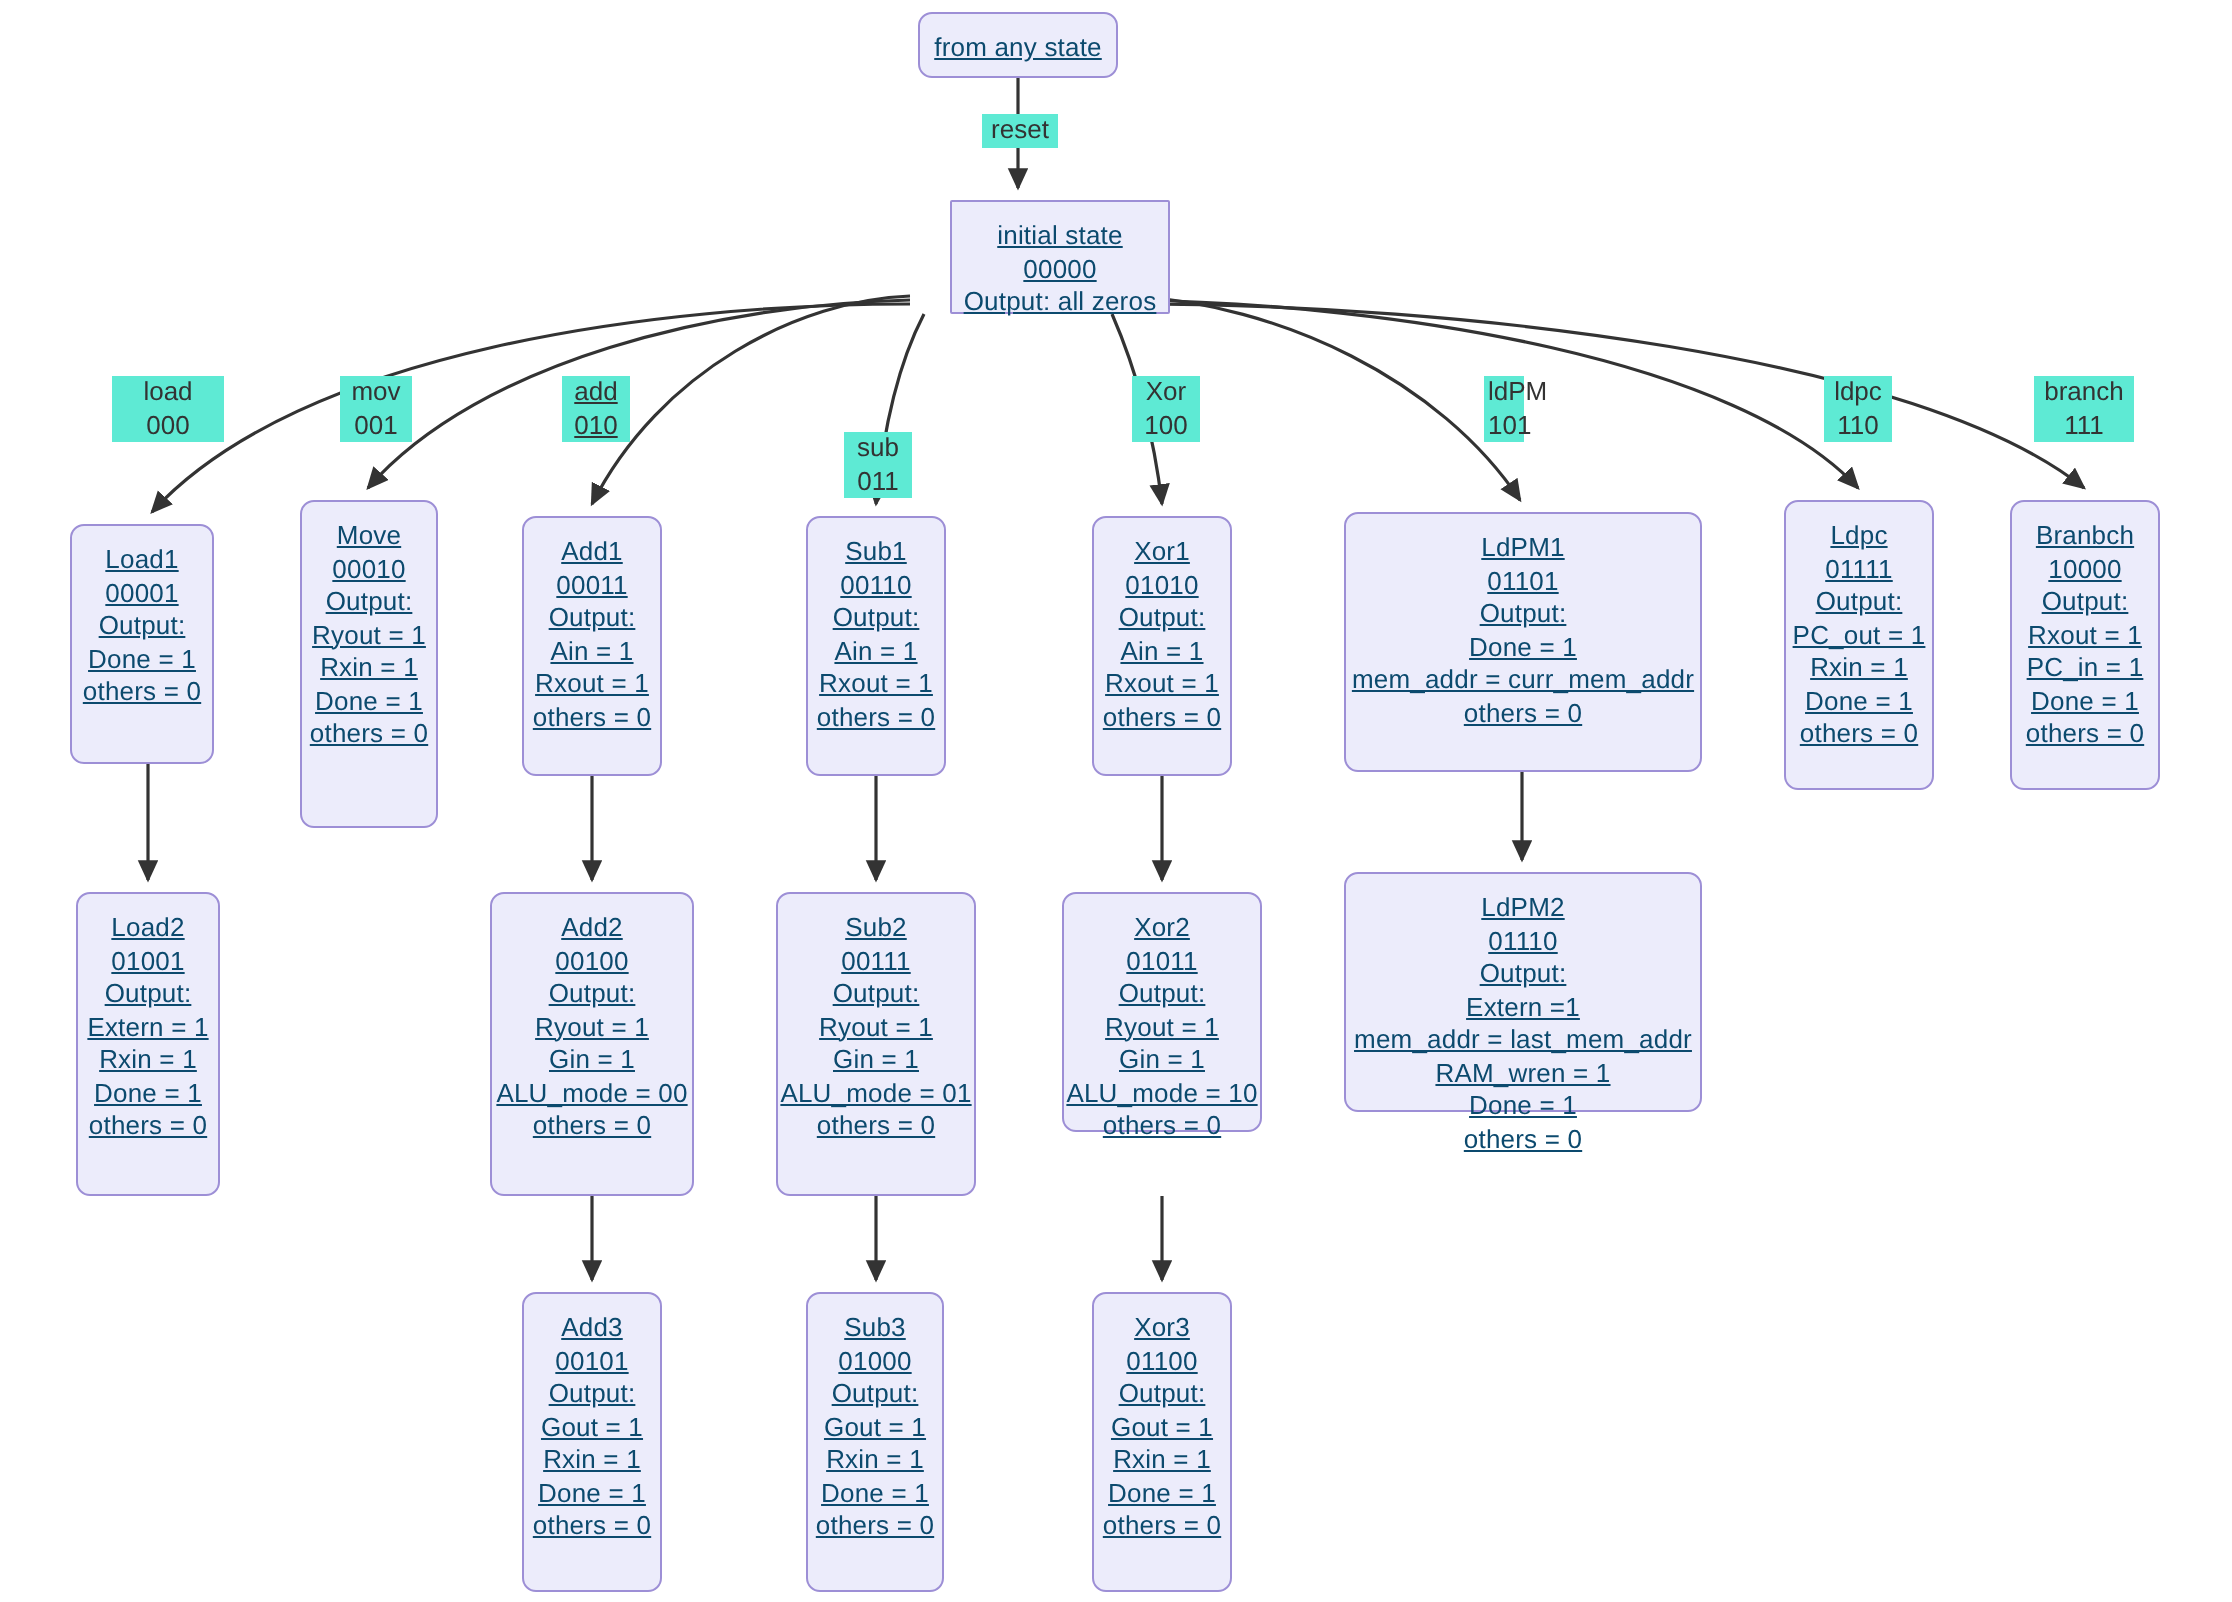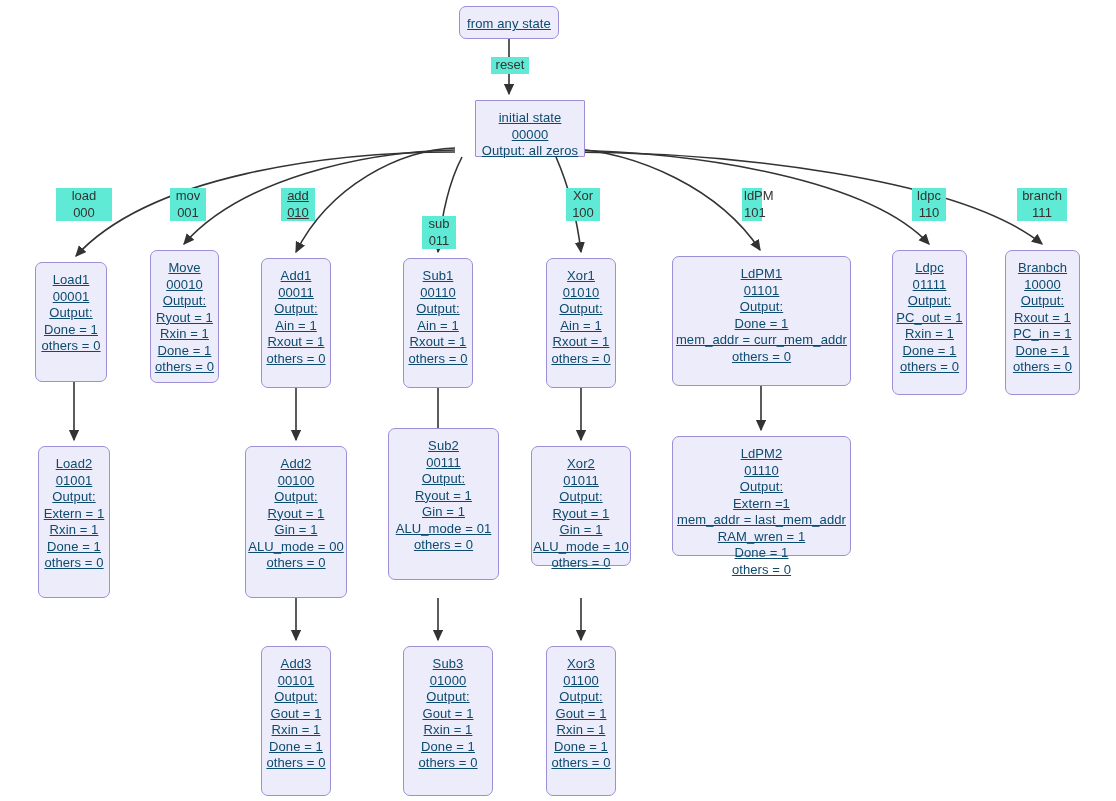--- a/index.html
+++ b/index.html
@@ -95,21 +95,21 @@
   <div id="nodes-group">
       <div class="node" style="left: 459px; top: 6px; width: 100px; height: 33px;"><span class="nlines">from any state</span></div>
       <div class="node square" style="left: 455px; top: 100px; width: 110px; height: 57px; margin-left: 20px;"><span class="nlines">initial state
 00000
 Output: all zeros</span></div>
       <div class="node" style="left: 35px; top: 262px; width: 72px; height: 120px;"><span class="nlines">Load1
 00001
 Output:
 Done = 1
 others = 0</span></div>
-      <div class="node" style="left: 150px; top: 250px; width: 69px; height: 133px;"><span class="nlines">Move
+      <div class="node" style="left: 150px; top: 250px; width: 69px; height: 164px;"><span class="nlines">Move
 00010
 Output:
 Ryout = 1
 Rxin = 1
 Done = 1
 others = 0</span></div>
       <div class="node" style="left: 261px; top: 258px; width: 70px; height: 130px;"><span class="nlines">Add1
 00011
 Output:
 Ain = 1
@@ -154,21 +154,21 @@
 Rxin = 1
 Done = 1
 others = 0</span></div>
       <div class="node" style="left: 245px; top: 446px; width: 102px; height: 152px;"><span class="nlines">Add2
 00100
 Output:
 Ryout = 1
 Gin = 1
 ALU_mode = 00
 others = 0</span></div>
-      <div class="node" style="left: 388px; top: 428px; width: 111px; height: 152px;"><span class="nlines">Sub2
+      <div class="node" style="left: 388px; top: 446px; width: 100px; height: 152px;"><span class="nlines">Sub2
 00111
 Output:
 Ryout = 1
 Gin = 1
 ALU_mode = 01
 others = 0</span></div>
       <div class="node" style="left: 531px; top: 446px; width: 100px; height: 120px;"><span class="nlines">Xor2
 01011
 Output:
 Ryout = 1
@@ -183,21 +183,21 @@
 RAM_wren = 1
 Done = 1
 others = 0</span></div>
       <div class="node" style="left: 261px; top: 646px; width: 70px; height: 150px;"><span class="nlines">Add3
 00101
 Output:
 Gout = 1
 Rxin = 1
 Done = 1
 others = 0</span></div>
-      <div class="node" style="left: 403px; top: 646px; width: 90px; height: 150px;"><span class="nlines">Sub3
+      <div class="node" style="left: 403px; top: 646px; width: 69px; height: 150px;"><span class="nlines">Sub3
 01000
 Output:
 Gout = 1
 Rxin = 1
 Done = 1
 others = 0</span></div>
       <div class="node" style="left: 546px; top: 646px; width: 70px; height: 150px;"><span class="nlines">Xor3
 01100
 Output:
 Gout = 1

